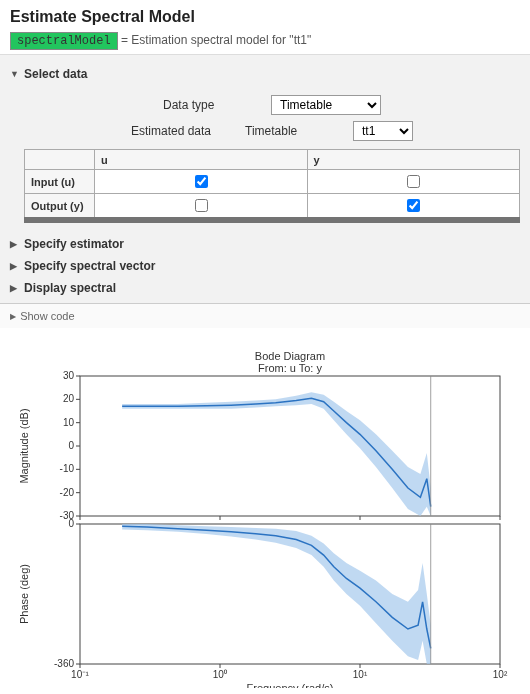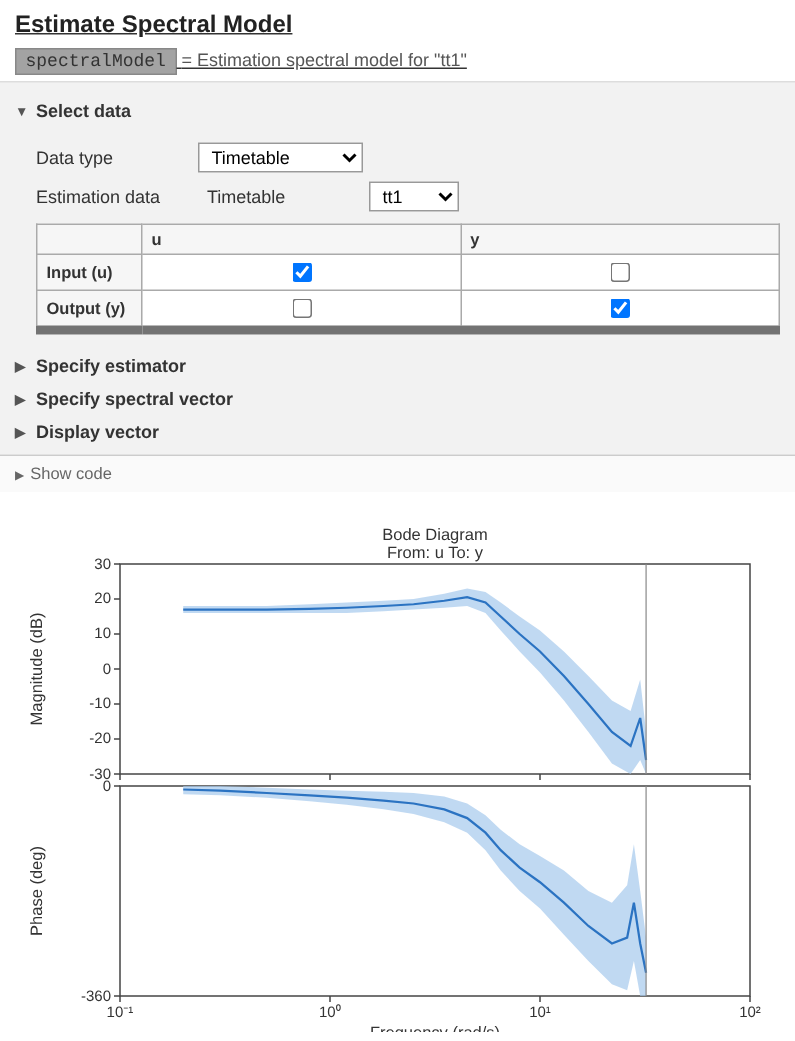--- a/index.html
+++ b/index.html
@@ -6,37 +6,36 @@
   body {
     margin: 0;
     font-family: Arial, sans-serif;
     font-size: 12px;
     color: #333;
     background: #fff;
     width: 530px;
   }
   .header {
     padding: 8px 10px 4px;
-    text-decoration: underline;
   }
   .header h1 {
     font-size: 16px;
     font-weight: bold;
     margin: 0 0 6px 0;
     color: #222;
   }
   .varline {
     font-size: 12px;
     color: #555;
   }
   .varbox {
     border: 1px solid #888;
     padding: 1px 6px;
     font-family: "Courier New", monospace;
-    background: #a3a3a3;
+    background: #22c55e;
     color: #333;
     display: inline-block;
   }
   .panel {
     background: #f2f2f2;
     border-top: 1px solid #ddd;
     padding: 8px 10px 4px;
   }
   .section-header {
     font-weight: bold;
@@ -53,21 +52,22 @@
     color: #555;
     width: 10px;
   }
   .section-body {
     padding: 4px 0 10px 14px;
   }
   .row {
     display: flex;
     align-items: center;
     gap: 8px;
-    margin: 6px 0;
+    margin: 6px 12px;
+    justify-content: center;
   }
   .row label {
     min-width: 100px;
     color: #333;
   }
   .timetable-label {
     margin-left: 6px;
     min-width: 60px;
   }
   select {
@@ -143,21 +143,21 @@
     <span>Select data</span>
   </div>
   <div class="section-body">
     <div class="row">
       <label>Data type</label>
       <select>
         <option>Timetable</option>
       </select>
     </div>
     <div class="row">
-      <label>Estimation data</label>
+      <label>Estimated data</label>
       <label class="timetable-label">Timetable</label>
       <select class="small">
         <option>tt1</option>
       </select>
     </div>
 
     <table class="iogrid">
       <tbody>
           <tr>
         <th style="width:70px"></th>
@@ -181,21 +181,21 @@
   <div class="section-header">
     <span class="tri">▶</span>
     <span>Specify estimator</span>
   </div>
   <div class="section-header">
     <span class="tri">▶</span>
     <span>Specify spectral vector</span>
   </div>
   <div class="section-header">
     <span class="tri">▶</span>
-    <span>Display vector</span>
+    <span>Display spectral</span>
   </div>
 </div>
 
 <div class="showcode">
   <span class="tri">▶</span>
   <span>Show code</span>
 </div>
 
 <div class="plot-area">
   <svg id="bode-svg" width="500" height="340">

